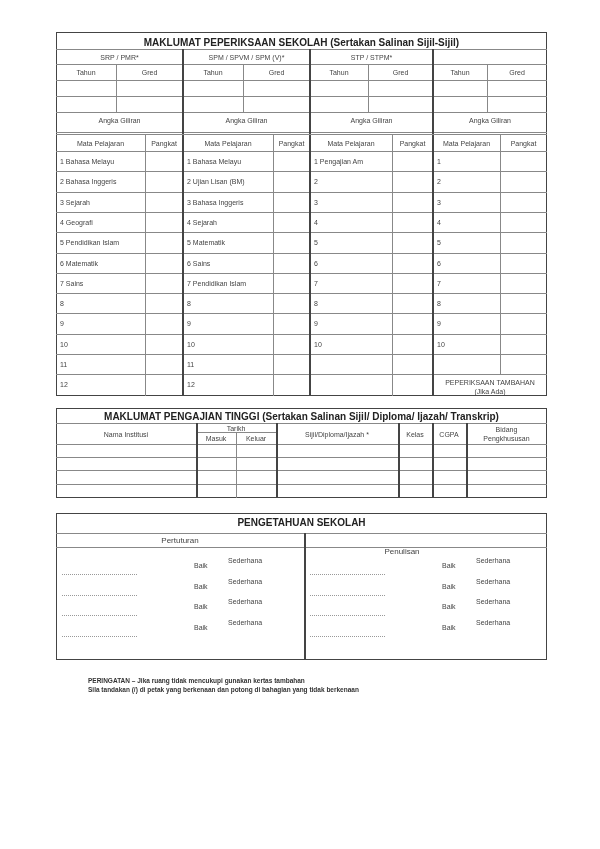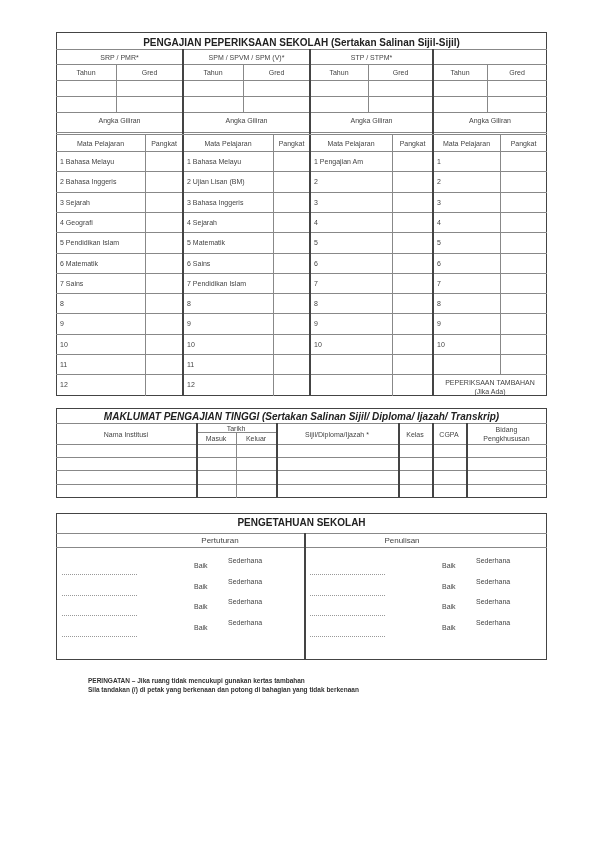--- a/index.html
+++ b/index.html
@@ -12,21 +12,21 @@
   .t { position:absolute; font-size:7px; color:#444; white-space:nowrap; line-height:1; }
   .c { text-align:center; }
   .title { position:absolute; font-size:10px; font-weight:bold; color:#222; white-space:nowrap; text-align:center; line-height:1; }
   .dots { position:absolute; border-top:1px dotted #999; height:0; width:75px; }
   .note { position:absolute; font-size:6.5px; font-weight:bold; color:#333; white-space:nowrap; line-height:1.3; }
 </style>
 </head>
 <body>
 
 <div class="box" style="left:56px;top:32px;width:491px;height:364px;"></div>
-<div class="title" style="left:56px;width:491px;top:38px;">PENGAJIAN PEPERIKSAAN SEKOLAH (Sertakan Salinan Sijil-Sijil)</div>
+<div class="title" style="left:56px;width:491px;top:38px;">MAKLUMAT PEPERIKSAAN SEKOLAH (Sertakan Salinan Sijil-Sijil)</div>
 <div id="sec1">
     <div class="hl" style="left:56px;width:491px;top:49px;"></div>
     <div class="hl" style="left:56px;width:491px;top:64px;"></div>
     <div class="hl" style="left:56px;width:491px;top:80px;"></div>
     <div class="hl" style="left:56px;width:491px;top:96px;"></div>
     <div class="hl" style="left:56px;width:491px;top:112px;"></div>
     <div class="hl" style="left:56px;width:491px;top:132px;"></div>
     <div class="hl" style="left:56px;width:491px;top:151px;"></div>
     <div class="hl" style="left:56px;width:127px;top:171px;"></div>
     <div class="hl" style="left:183px;width:127px;top:171px;"></div>
@@ -158,21 +158,21 @@
     <div class="t" style="left:437px;top:320px;">9</div>
     <div class="t" style="left:437px;top:341px;">10</div>
     <div class="t" style="left:437px;top:361px;"></div>
     <div class="t" style="left:437px;top:381px;"></div>
     <div class="hl" style="left:56px;width:491px;top:134px;"></div>
     <div class="t c" style="left:433px;width:114px;top:379px;">PEPERIKSAAN TAMBAHAN</div>
     <div class="t c" style="left:433px;width:114px;top:388px;">(Jika Ada)</div>
   </div>
 
 <div class="box" style="left:56px;top:408px;width:491px;height:90px;"></div>
-<div class="title" style="left:56px;width:491px;top:412px;font-style:italic;">MAKLUMAT PENGAJIAN TINGGI (Sertakan Salinan Sijil/ Diploma/ Ijazah/ Transkrip)</div>
+<div class="title" style="left:56px;width:491px;top:412px;">MAKLUMAT PENGAJIAN TINGGI (Sertakan Salinan Sijil/ Diploma/ Ijazah/ Transkrip)</div>
 <div class="hl" style="left:56px;width:491px;top:423px;"></div>
 <div class="hl" style="left:196px;width:80px;top:432px;"></div>
 <div class="hl" style="left:56px;width:491px;top:444px;"></div>
 <div class="hl" style="left:56px;width:491px;top:457px;"></div>
 <div class="hl" style="left:56px;width:491px;top:470px;"></div>
 <div class="hl" style="left:56px;width:491px;top:484px;"></div>
 <div class="vl dark" style="left:196px;top:423px;height:75px;"></div>
 <div class="vl" style="left:236px;top:432px;height:66px;"></div>
 <div class="vl dark" style="left:276px;top:423px;height:75px;"></div>
 <div class="vl dark" style="left:398px;top:423px;height:75px;"></div>
@@ -186,22 +186,22 @@
 <div class="t c" style="left:398px;width:34px;top:431px;">Kelas</div>
 <div class="t c" style="left:432px;width:34px;top:431px;">CGPA</div>
 <div class="t c" style="left:466px;width:81px;top:426px;">Bidang</div>
 <div class="t c" style="left:466px;width:81px;top:435px;">Pengkhususan</div>
 
 <div class="box" style="left:56px;top:513px;width:491px;height:147px;"></div>
 <div class="title" style="left:56px;width:491px;top:518px;">PENGETAHUAN SEKOLAH</div>
 <div class="hl" style="left:56px;width:491px;top:533px;"></div>
 <div class="hl" style="left:56px;width:491px;top:547px;"></div>
 <div class="vl dark" style="left:304px;top:533px;height:127px;"></div>
-<div class="t c" style="left:56px;width:248px;top:537px;font-size:8px;padding-left:40px;">Pertuturan</div>
-<div class="t c" style="left:304px;width:196px;top:537px;font-size:8px;">Penulisan</div>
+<div class="t c" style="left:56px;width:248px;top:537px;font-size:8px;">Pertuturan</div>
+<div class="t c" style="left:304px;width:196px;top:548px;font-size:8px;">Penulisan</div>
 <div id="sec3">
     <div class="t" style="left:194px;top:562px;">Baik</div>
     <div class="t" style="left:228px;top:557px;">Sederhana</div>
     <div class="dots" style="left:62px;top:574px;"></div>
     <div class="t" style="left:194px;top:583px;">Baik</div>
     <div class="t" style="left:228px;top:578px;">Sederhana</div>
     <div class="dots" style="left:62px;top:595px;"></div>
     <div class="t" style="left:194px;top:603px;">Baik</div>
     <div class="t" style="left:228px;top:598px;">Sederhana</div>
     <div class="dots" style="left:62px;top:615px;"></div>

